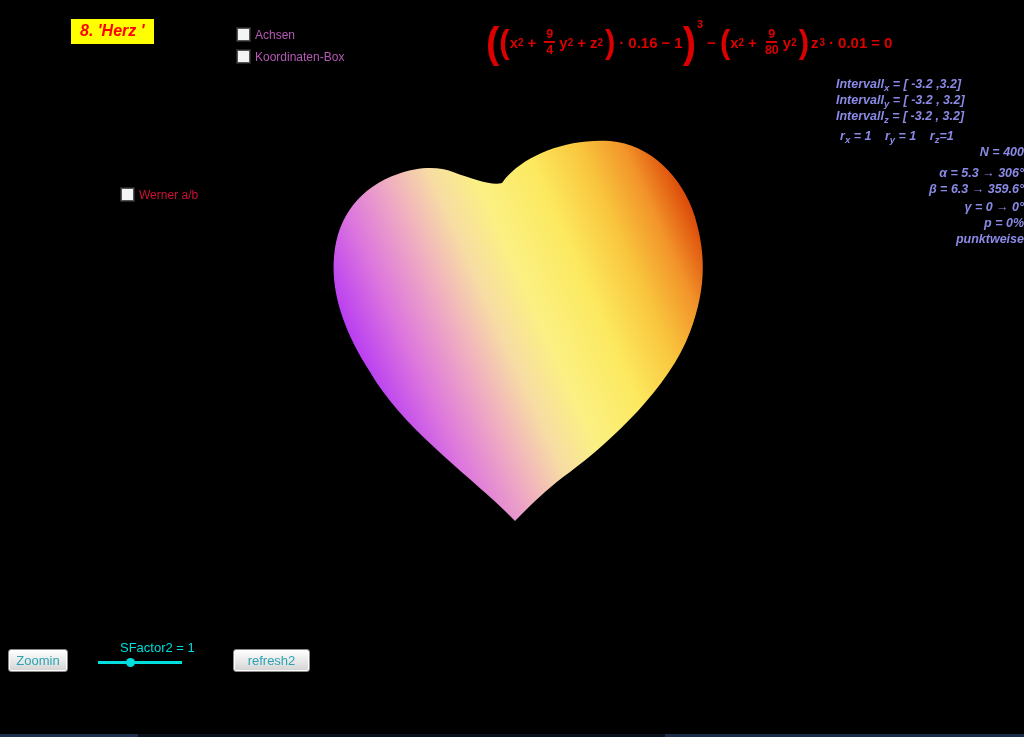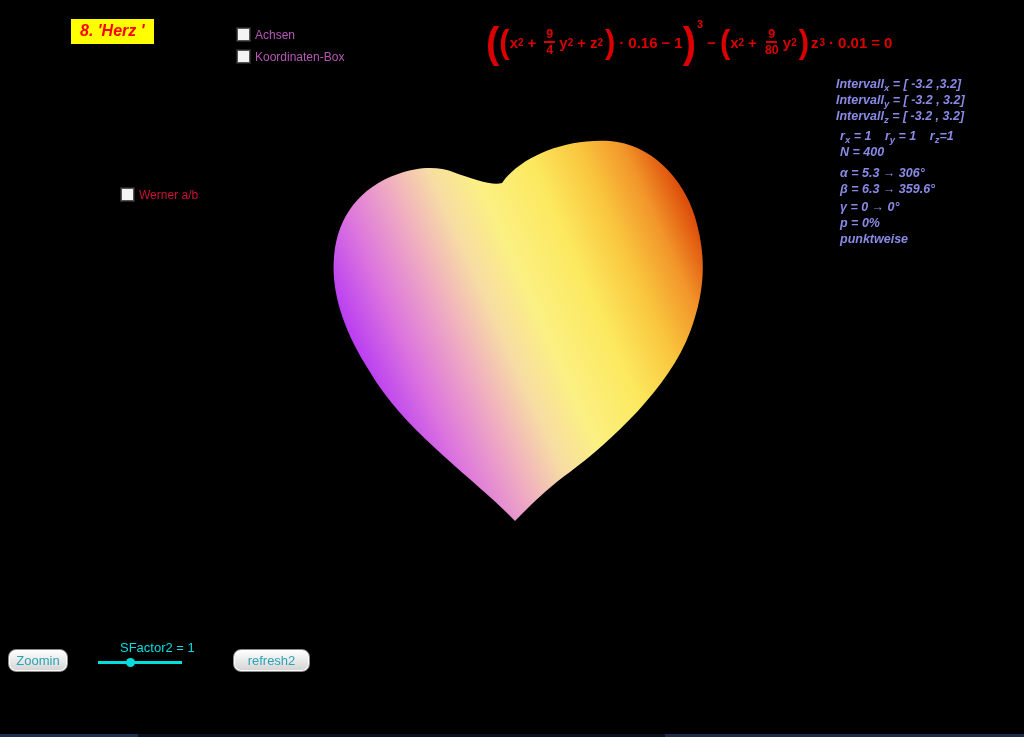--- a/index.html
+++ b/index.html
@@ -39,28 +39,28 @@
   .outer3{align-self:flex-start;margin:-2px 0 0 1px;font-size:11px;}
   
   .params{
     position:absolute;left:836px;top:64px;width:188px;color:#8a8ae6;
     font:bold italic 12.5px "Liberation Sans",sans-serif;line-height:16px;white-space:nowrap;margin-top:12px;
   }
   .params sub{font-size:9.5px;vertical-align:-3px;}
   .p-row{height:16px;}
   .r-row{margin-top:4px;padding-left:4px;}
   .r-item{margin-right:10px;}
-  .pl{padding-left:4px;}
+  .pl{padding-left:4px;text-align:right;}
   .mt5{margin-top:5px;}
   .mt2{margin-top:2px;}
   
   .heart-svg{position:absolute;left:325px;top:132px;cursor:grab;}
   
   .ggb-btn{
-    position:absolute;height:23px;border:1px solid #8a8a8a;border-radius:8px;
+    position:absolute;height:23px;border:1px solid #8a8a8a;border-radius:3px;
     background:linear-gradient(#ffffff,#ececec 45%,#d3d3d3);
     box-shadow:inset 0 0 0 1px #fdfdfd;
     color:#2ba3b3;font:13px "Liberation Sans",sans-serif;text-align:center;cursor:pointer;padding:0;
   }
   .btn-zoomin{left:8px;top:649px;width:60px;}
   .btn-refresh{left:233px;top:649px;width:77px;}
   .slider-widget{position:absolute;left:98px;top:640px;width:100px;}
   .slider-label{color:#00dede;font:13px "Liberation Sans",sans-serif;white-space:nowrap;margin-left:22px;}
   .slider-track{position:relative;margin-top:6px;width:84px;height:3px;background:#00dede;cursor:pointer;}
   .slider-thumb{position:absolute;left:28px;top:-3px;width:9px;height:9px;border-radius:50%;background:#00dede;cursor:grab;}

